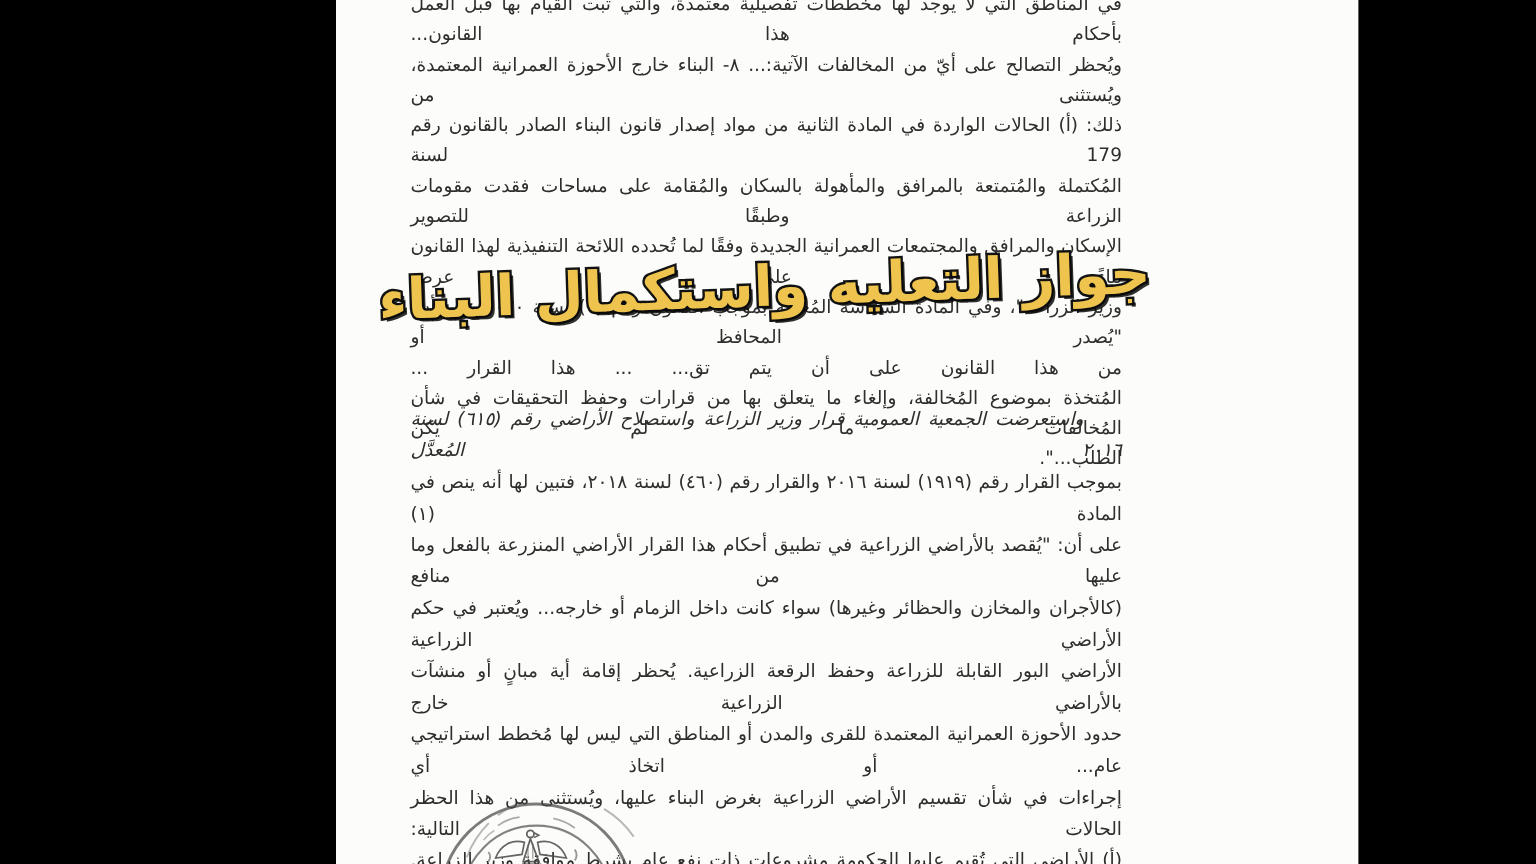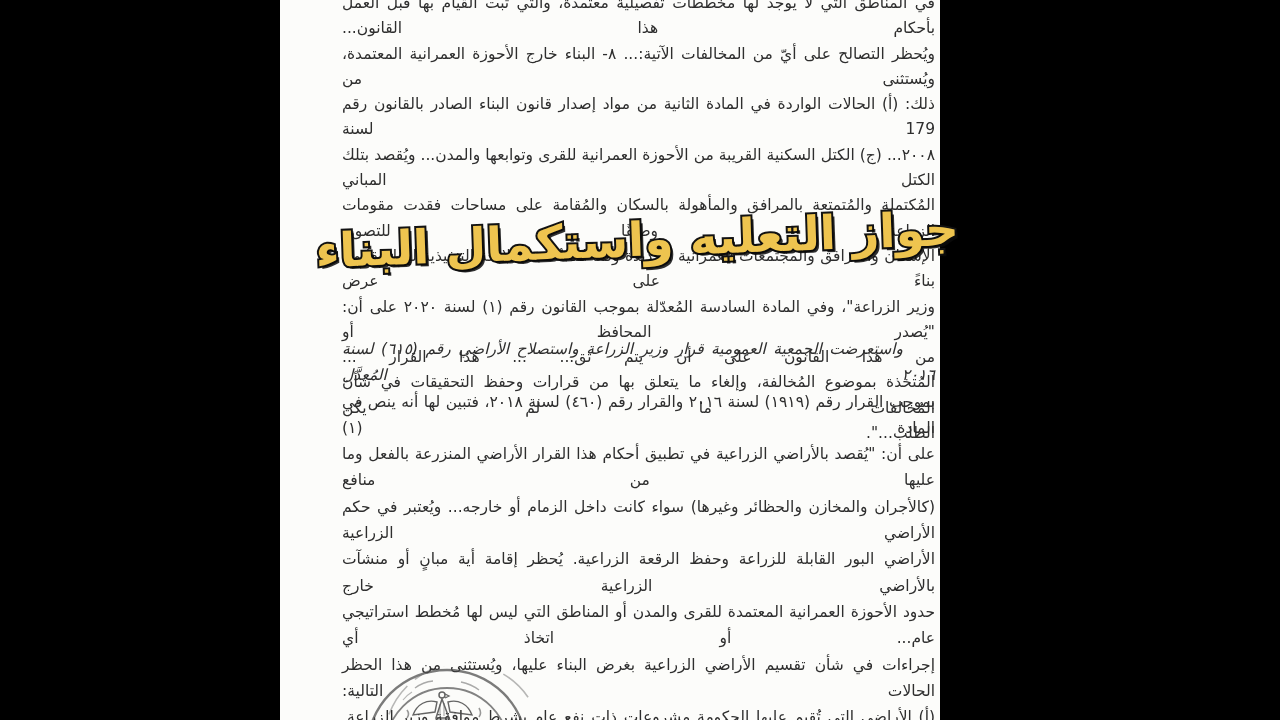--- a/index.html
+++ b/index.html
@@ -10,21 +10,21 @@
     position: relative;
     font-family: "DejaVu Sans", sans-serif;
   }
   .stage { position: absolute; inset: 0; }
   .side-bar { position: absolute; top: 0; height: 720px; background: #000; }
   .side-bar.left  { left: 0;  width: 280px; }
   .side-bar.right { left: 1000px; width: 280px; }
 
   .page {
     position: absolute; left: 280px; top: 0;
-    width: 660px; height: 720px;
+    width: 852px; height: 720px;
     background: #fcfcfa;
     overflow: hidden;
   }
 
   .textcol {
     position: absolute;
     left: 62px; width: 593px;
     direction: rtl;
     color: #2e2e2e;
     font-size: 15.5px;
@@ -74,21 +74,20 @@
 
   <div class="side-bar left"></div>
   <div class="side-bar right"></div>
 
   <div class="page">
 
     <div class="textcol para1">
         <div class="line">في المناطق التي لا يوجد لها مخططات تفصيلية معتمدة، والتي ثبت القيام بها قبل العمل بأحكام هذا القانون...</div>
         <div class="line">ويُحظر التصالح على أيّ من المخالفات الآتية:... ٨- البناء خارج الأحوزة العمرانية المعتمدة، ويُستثنى من</div>
         <div class="line">ذلك: (أ) الحالات الواردة في المادة الثانية من مواد إصدار قانون البناء الصادر بالقانون رقم 179 لسنة</div>
-        <div class="line">٢٠٠٨... (ج) الكتل السكنية القريبة من الأحوزة العمرانية للقرى وتوابعها والمدن... ويُقصد بتلك الكتل المباني</div>
         <div class="line">المُكتملة والمُتمتعة بالمرافق والمأهولة بالسكان والمُقامة على مساحات فقدت مقومات الزراعة وطبقًا للتصوير</div>
         <div class="line">الإسكان والمرافق والمجتمعات العمرانية الجديدة وفقًا لما تُحدده اللائحة التنفيذية لهذا القانون بناءً على عرض</div>
         <div class="line">وزير الزراعة"، وفي المادة السادسة المُعدّلة بموجب القانون رقم (١) لسنة ٢٠٢٠ على أن: "يُصدر المحافظ أو</div>
         <div class="line">من هذا القانون على أن يتم تق... ... هذا القرار ...</div>
         <div class="line">المُتخذة بموضوع المُخالفة، وإلغاء ما يتعلق بها من قرارات وحفظ التحقيقات في شأن المُخالفات ما لم يكن</div>
         <div class="line last">الطلب...".</div>
       </div>
 
     <div class="textcol para2">
         <div class="line indent">واستعرضت الجمعية العمومية قرار وزير الزراعة واستصلاح الأراضي رقم (٦١٥) لسنة ٢٠١٦ المُعدَّل</div>

